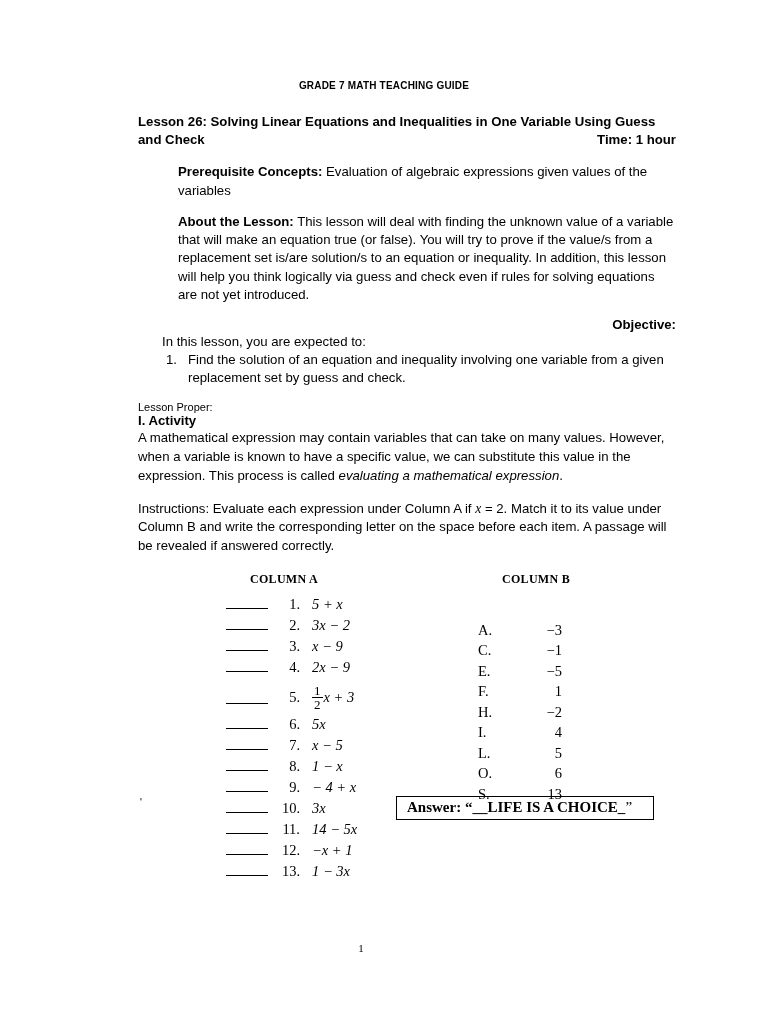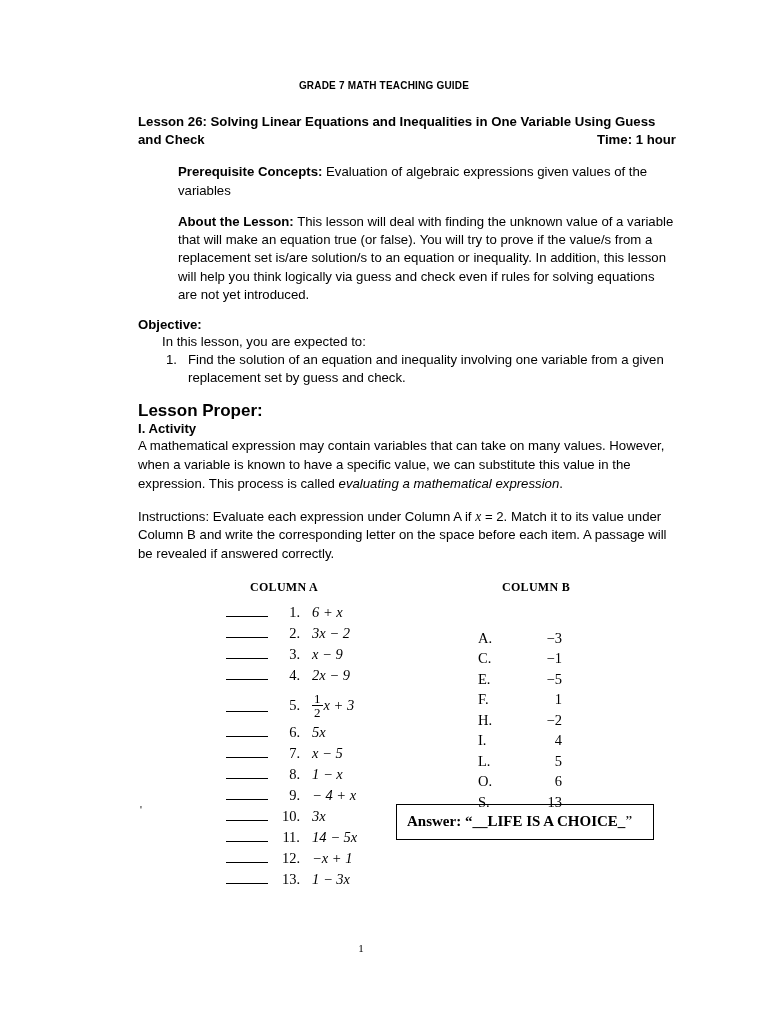--- a/index.html
+++ b/index.html
@@ -49,38 +49,39 @@
     bottom: 0;
     font-weight: bold;
   }
   .lead {
     font-weight: bold;
   }
   .objective-head {
     font-weight: bold;
     font-size: 13.2px;
     margin-bottom: 2px;
+    text-align: right;
   }
   .objective-sub {
     font-size: 13.2px;
     margin-left: 24px;
     margin-bottom: 2px;
   }
   .objective-item {
     font-size: 13.2px;
     margin-left: 28px;
     line-height: 1.38;
     display: flex;
     gap: 8px;
   }
   .objective-item .num { width: 14px; flex: none; }
   .objective-item .txt { flex: 1; }
   .proper-head {
-    font-weight: bold;
-    font-size: 17px;
+    font-weight: normal;
+    font-size: 11px;
     margin-top: 14px;
     margin-bottom: 0px;
   }
   .activity-head {
     font-weight: bold;
     font-size: 13.2px;
     margin-bottom: 1px;
   }
   .para {
     font-size: 13.2px;
@@ -160,21 +161,21 @@
     align-items: baseline;
   }
   .brow .letter { width: 44px; }
   .brow .val { width: 40px; text-align: right; }
 
   .answer-box {
     position: absolute;
     left: 258px;
     top: 224px;
     width: 258px;
-    height: 36px;
+    height: 24px;
     border: 1px solid #000;
     display: flex;
     align-items: center;
     padding-left: 10px;
     box-sizing: border-box;
     font-family: "Liberation Serif", serif;
     font-size: 15px;
   }
   .answer-box .lbl { font-weight: bold; }
   .answer-box .ans { font-weight: bold; }
@@ -234,21 +235,21 @@
   </div>
 
   <div class="columns">
     <div class="col-a-head">COLUMN A</div>
     <div class="col-b-head">COLUMN B</div>
 
     <div class="col-a">
       <div class="item">
         <span class="blank"></span>
         <span class="idx">1.</span>
-        <span class="expr">6 + x</span>
+        <span class="expr">5 + x</span>
       </div>
       <div class="item">
         <span class="blank"></span>
         <span class="idx">2.</span>
         <span class="expr">3x − 2</span>
       </div>
       <div class="item">
         <span class="blank"></span>
         <span class="idx">3.</span>
         <span class="expr">x − 9</span>

